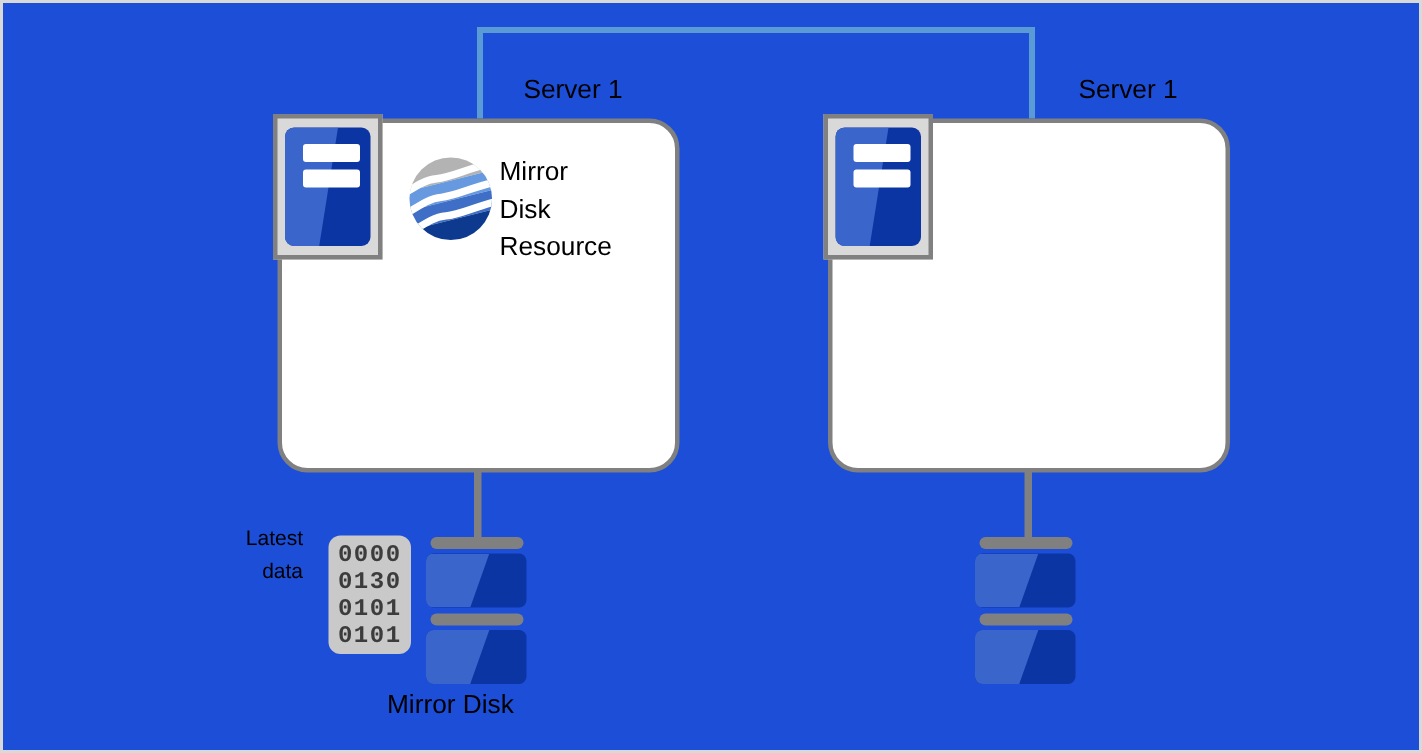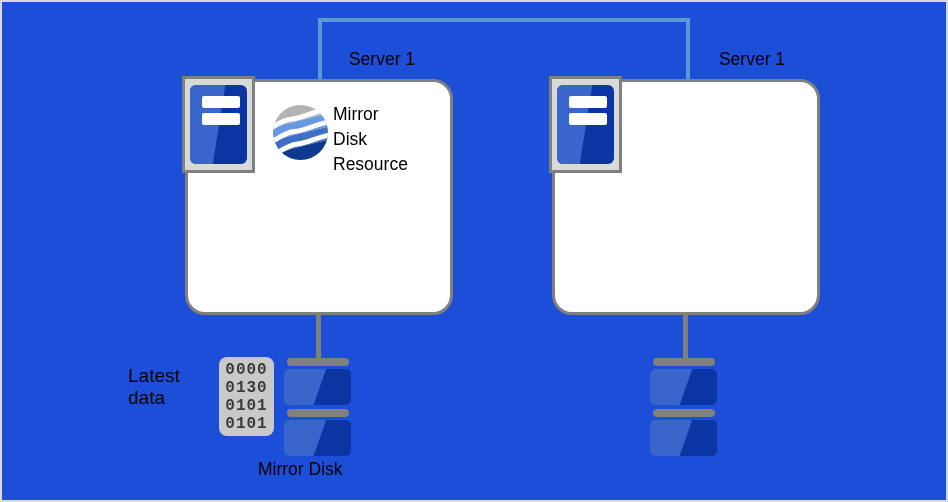--- a/index.html
+++ b/index.html
@@ -81,22 +81,22 @@
     background:var(--disk_blue_dark); overflow:hidden; margin-bottom:4px;
   }
   .platter .shine {
     position:absolute; top:0; left:0; right:0; bottom:0;
     background:var(--disk_blue_light);
     clip-path:polygon(0 0, 63% 0, 44% 100%, 0 100%);
   }
 
   
   .latest-data-label {
-    position:absolute; left:126px; top:363px; width:74px;
-    font-size:19px; line-height:21.5px;
+    position:absolute; left:126px; top:346px; width:74px;
+    text-align:right; font-size:14px; line-height:21.5px;
   }
   .binary-panel {
     position:absolute; left:217px; top:355px; width:55px; height:79px;
     background:var(--panel_gray); border-radius:8px;
     padding-top:4px; box-sizing:border-box;
   }
   .bin-row {
     font-family:"Liberation Mono", monospace; font-weight:bold;
     font-size:16px; line-height:18px; text-align:center;
     letter-spacing:1px; color:#3c3c3c;

